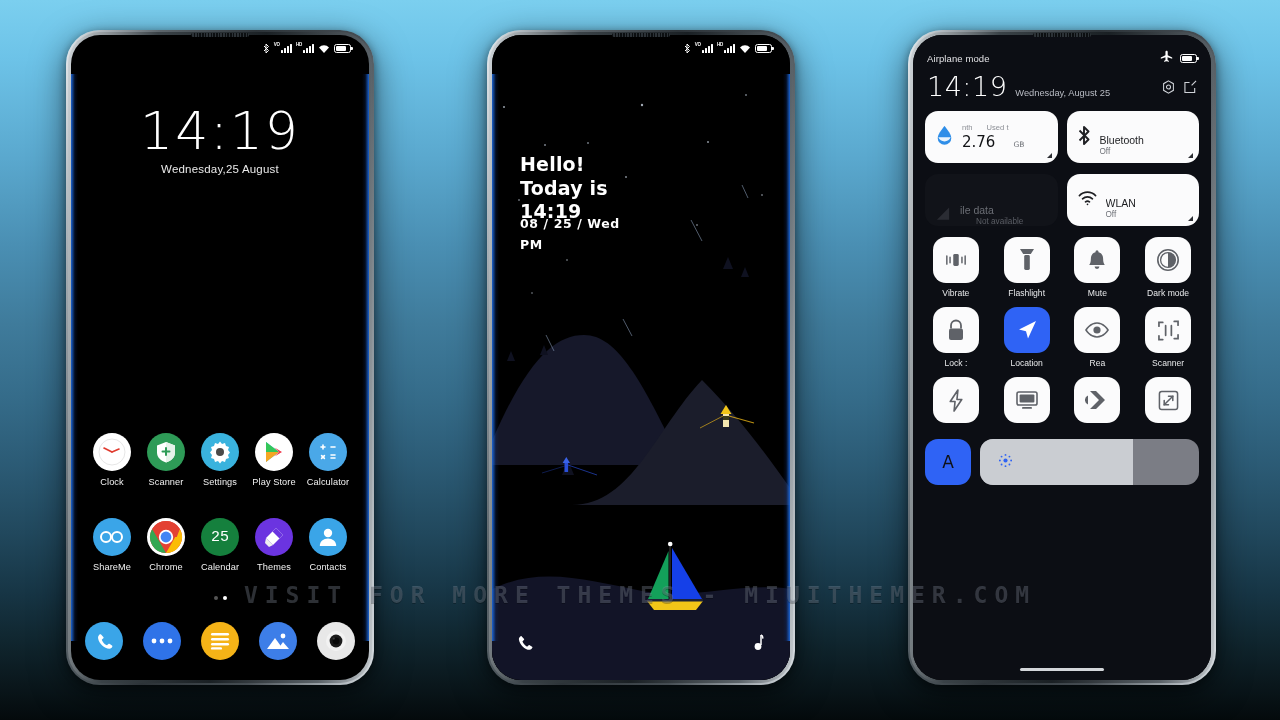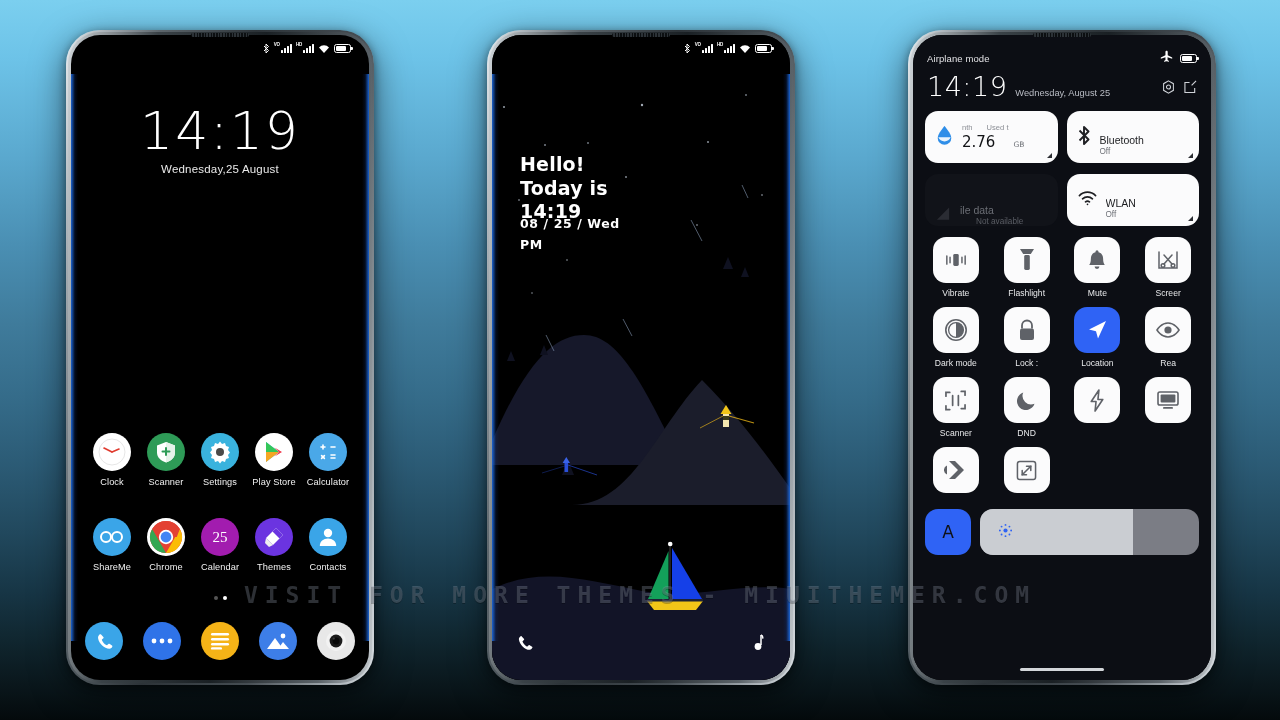--- a/index.html
+++ b/index.html
@@ -273,21 +273,21 @@
               <path d="M30.8 8.9A16 16 0 0 1 17 33l6.9-12z" fill="#fbbc05"></path>
               <path d="M17 33A16 16 0 0 1 3.2 8.9L10.1 21z" fill="#34a853"></path>
               <path d="M3.2 8.9A16 16 0 0 1 17 1v8h13.8l-3 8H10.1z" fill="#e34133"></path>
               <circle cx="17" cy="17" r="7.2" fill="#fff"></circle>
               <circle cx="17" cy="17" r="5.4" fill="#4285f4"></circle>
             </svg>
           </div>
           <div class="nm">Chrome</div>
         </div>
         <div class="app">
-          <div class="ic" style="background:#a21caf;color:#fff;font-size:15px;font-weight:500;font-family:Liberation Serif, serif">
+          <div class="ic" style="background:#15803d;color:#fff;font-size:15px;font-weight:500;font-family:Liberation Mono, monospace">
             <span>25</span>
           </div>
           <div class="nm">Calendar</div>
         </div>
         <div class="app">
           <div class="ic" style="background:#6b34e0">
             <svg width="24" height="24" viewBox="0 0 24 24">
               <path d="M14 3 L21 10 L11 20 L4 13 Z" fill="#fff"></path>
               <path d="M4 13 L11 20 L7 22 L3 18 Z" fill="#efefef"></path>
               <path d="M14 3 L21 10 L17.5 13.5 L10.5 6.5 Z" fill="#6b34e0"></path>
@@ -611,31 +611,20 @@
         </div>
         <div class="tcell">
           <div class="tbtn">
             <svg width="20" height="22" viewBox="0 0 20 22" fill="#5f6268">
               <path d="M10 1.2a1.5 1.5 0 0 1 1.5 1.5v.6c3 .7 4.6 3.2 4.6 6.3 0 4 .9 5.5 1.7 6.3H2.2c.8-.8 1.7-2.3 1.7-6.3 0-3.1 1.6-5.6 4.6-6.3v-.6A1.5 1.5 0 0 1 10 1.2z"></path>
               <path d="M7.6 17.6h4.8a2.4 2.4 0 0 1-4.8 0z"></path>
             </svg>
           </div>
           <div class="tlbl">Mute</div>
         </div>
-        <div class="tcell">
-          <div class="tbtn">
-            <svg width="22" height="20" viewBox="0 0 22 20" fill="none" stroke="#5f6268" stroke-width="1.5" stroke-linecap="round">
-              <path d="M2 2v16h18V2"></path>
-                <path d="M7 5 L15 14M15 5 L7 14"></path>
-              <circle cx="6" cy="15.5" r="1.8"></circle>
-                <circle cx="16" cy="15.5" r="1.8"></circle>
-            </svg>
-          </div>
-          <div class="tlbl">Screer</div>
-        </div>
 
         <div class="tcell">
           <div class="tbtn">
             <svg width="24" height="24" viewBox="0 0 24 24">
               <circle cx="12" cy="12" r="10.2" fill="none" stroke="#5f6268" stroke-width="1.6"></circle>
               <path d="M12 4.6 A7.4 7.4 0 0 1 12 19.4z" fill="#5f6268"></path>
               <circle cx="12" cy="12" r="7.4" fill="none" stroke="#5f6268" stroke-width="1.3"></circle>
             </svg>
           </div>
           <div class="tlbl">Dark mode</div>
@@ -668,28 +657,20 @@
           <div class="tlbl">Rea</div>
         </div>
         <div class="tcell">
           <div class="tbtn">
             <svg width="21" height="21" viewBox="0 0 22 22" fill="none" stroke="#5f6268" stroke-width="1.8" stroke-linecap="round">
               <path d="M1 6.5V2.5h4M17 1.5h4v4M21 15.5v4h-4M5 20.5H1v-4"></path>
               <path d="M8 6 v10M14 6 v10"></path>
             </svg>
           </div>
           <div class="tlbl">Scanner</div>
-        </div>
-        <div class="tcell">
-          <div class="tbtn">
-            <svg width="21" height="21" viewBox="0 0 22 22">
-                <path d="M19.4 14.4A9 9 0 0 1 7.6 2.6 9.4 9.4 0 1 0 19.4 14.4z" fill="#5f6268"></path>
-              </svg>
-          </div>
-          <div class="tlbl">DND</div>
         </div>
 
         <div class="tcell">
           <div class="tbtn">
             <svg width="16" height="23" viewBox="0 0 16 24" fill="none" stroke="#5f6268" stroke-width="1.7" stroke-linejoin="round">
               <path d="M10 1 L2 13 h5 L6 23 L14 11 H9z"></path>
             </svg>
           </div>
           <div class="tlbl"></div>
         </div>

